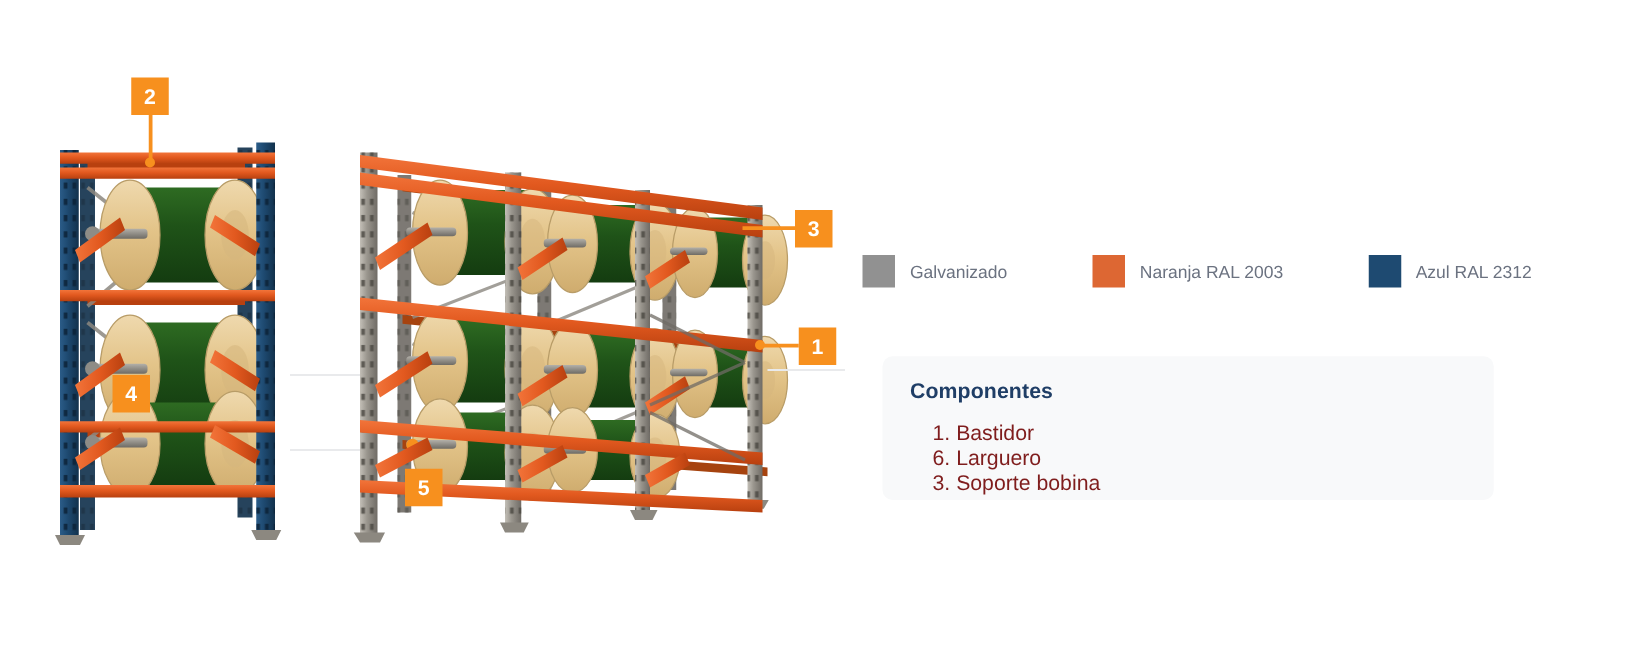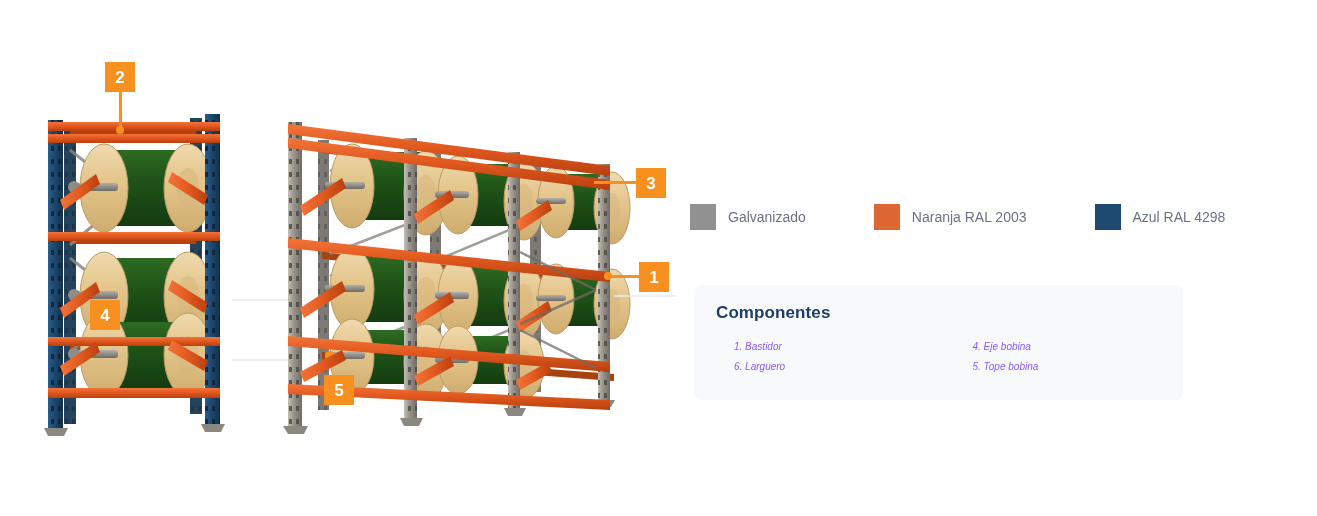--- a/index.html
+++ b/index.html
@@ -35,35 +35,35 @@
   
   #right-col { position:absolute; left:690px; top:0; width:627px; height:516px; }
 
   .legend { position:absolute; left:0px; top:204px; display:flex; align-items:center; gap:16px; }
   .legend-item { display:flex; align-items:center; }
   .swatch { width:26px; height:26px; flex:none; }
   .legend-label { font-size:14px; color:#6B7280; margin-left:12px; white-space:nowrap; }
   .legend-gap { width:36px; }
 
   .panel {
-    position:absolute; left:4px; top:285px;
+    position:absolute; left:16px; top:285px;
     width:489px; height:115px;
     background:#F8F9FA;
     border-radius:8px;
     padding:18px 22px;
   }
   .panel-title {
     font-size:17px; font-weight:700; color:#1F3E66;
     letter-spacing:0.1px;
     margin:0 0 14px 0;
   }
   .comp-grid { display:flex; }
   .comp-col { width:50%; padding-left:18px; }
   .comp-col.second { padding-left:34px; }
-  .comp-item { font-size:10px; color:#8b5cf6; line-height:20px; white-space:nowrap;font-style:italic; }
+  .comp-item { font-size:17px; color:#7f1d1d; line-height:20px; white-space:nowrap; }
 </style>
 </head>
 <body>
 
 <div id="illustration">
   <svg width="690" height="516" viewBox="0 0 690 516">
     <defs>
       <linearGradient id="woodG" x1="0" y1="0" x2="0" y2="1">
         <stop offset="0%" stop-color="#EFD9AE"></stop>
         <stop offset="45%" stop-color="#E3C489"></stop>
@@ -347,30 +347,27 @@
       <span class="legend-label">Galvanizado</span>
     </div>
     <span class="legend-gap"></span>
     <div class="legend-item">
       <span class="swatch" style="background:#DD6733;"></span>
       <span class="legend-label">Naranja RAL 2003</span>
     </div>
     <span class="legend-gap"></span>
     <div class="legend-item">
       <span class="swatch" style="background:#1E4A71;"></span>
-      <span class="legend-label">Azul RAL 4298</span>
+      <span class="legend-label">Azul RAL 2312</span>
     </div>
   </div>
 
   <div class="panel">
     <div class="panel-title">Componentes</div>
     <div class="comp-grid">
       <div class="comp-col">
         <div class="comp-item">1. Bastidor</div>
         <div class="comp-item">6. Larguero</div>
-      </div>
-      <div class="comp-col second">
-        <div class="comp-item">4. Eje bobina</div>
-        <div class="comp-item">5. Tope bobina</div>
+        <div class="comp-item">3. Soporte bobina</div>
       </div>
     </div>
   </div>
 </div>
 
 </body></html>

